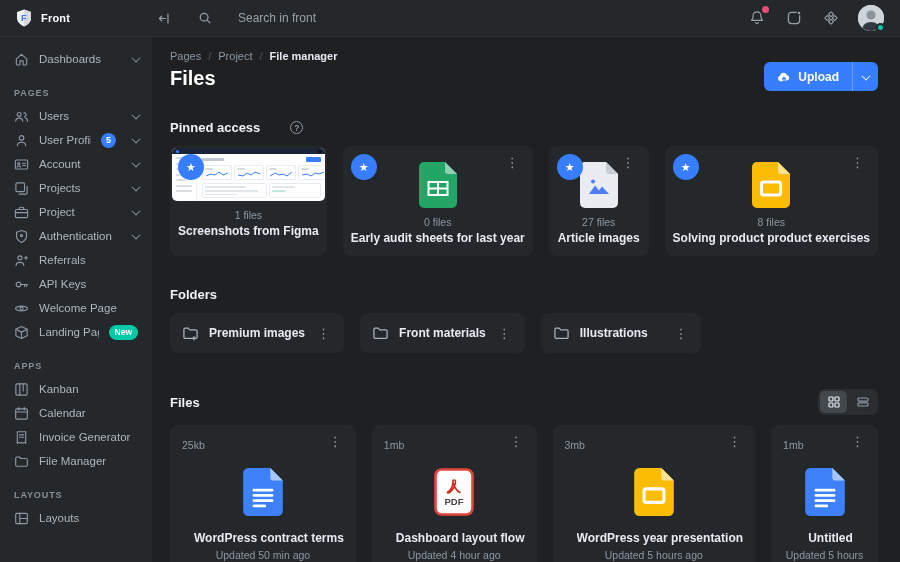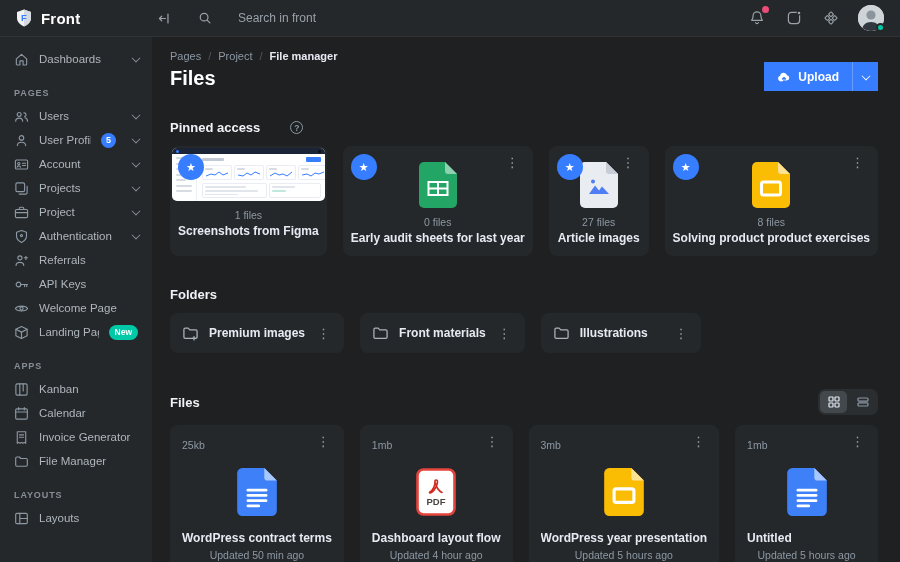--- a/index.html
+++ b/index.html
@@ -9,21 +9,21 @@
     background:#1e2022; font-family:"Liberation Sans", sans-serif;
     color:#e7eaf3;
   }
   
   .topbar{
     position:absolute; top:0; left:0; width:900px; height:37px;
     background:#25282a; display:flex; align-items:center; z-index:30;
     border-bottom:1px solid rgba(255,255,255,.05);
   }
   .brand{ width:152px; display:flex; align-items:center; gap:7px; padding-left:14px; }
-  .brand-name{ font-size:15px; font-weight:bold; color:#fff; letter-spacing:.2px; }
+  .brand-name{ font-size:11px; font-weight:bold; color:#fff; letter-spacing:.2px; }
   .collapse-btn{ width:24px; height:24px; display:flex; align-items:center; justify-content:center; color:#9aa2aa; cursor:pointer; }
   .search{ display:flex; align-items:center; gap:26px; margin-left:22px; flex:1; }
   .search input{
     background:transparent; border:none; outline:none; color:#bdc5cd;
     font-size:12px; font-family:"Liberation Sans",sans-serif; width:220px;
   }
   .search input::placeholder{ color:#98a1aa; }
   .top-icons{ display:flex; align-items:center; gap:17px; padding-right:16px; }
   .top-icon{ position:relative; width:20px; height:20px; display:flex; align-items:center; justify-content:center; color:#9aa2aa; cursor:pointer; }
   .notif-dot{ position:absolute; top:-2px; right:-2px; width:7px; height:7px; border-radius:50%; }
@@ -58,21 +58,21 @@
     position:absolute; top:37px; left:152px; width:748px; height:525px;
     background:#1e2022; padding:13px 22px 0 18px; overflow:hidden;
   }
   .breadcrumb{ display:flex; align-items:center; gap:7px; font-size:11px; color:#8c98a4; }
   .breadcrumb .sep{ color:#53585d; }
   .breadcrumb .current{ color:#e7eaf3; font-weight:bold; }
   .page-title{ font-size:20px; font-weight:bold; color:#fff; margin-top:5px; }
   
   .upload-btn{
     position:absolute; top:25px; right:22px; height:29px; display:flex;
-    border-radius:0; overflow:hidden; cursor:pointer;
+    border-radius:6px; overflow:hidden; cursor:pointer;
   }
   .upload-main{ display:flex; align-items:center; gap:7px; padding:0 13px; color:#fff; font-size:12px; font-weight:bold; }
   .upload-caret{ display:flex; align-items:center; justify-content:center; width:26px; border-left:1px solid rgba(255,255,255,.25); }
   .upload-caret .chev{ border-color:#fff; margin-top:-2px; }
   
   .sec-head{ display:flex; align-items:center; gap:6px; font-size:13px; font-weight:bold; color:#f0f2f7; }
   .help-circ{
     width:13px; height:13px; border-radius:50%; border:1px solid #8c98a4; color:#8c98a4;
     font-size:8.5px; font-weight:bold; display:flex; align-items:center; justify-content:center; cursor:pointer;
   }
@@ -112,21 +112,21 @@
   .folder-card .dots{ position:static; margin-left:auto; }
   .folder-ic{ color:#aab3bb; }
   
   .files-head{ display:flex; align-items:center; justify-content:space-between; }
   .view-toggle{ display:flex; background:#2a2e31; border-radius:7px; padding:2px; gap:2px; }
   .vt-btn{ width:27px; height:22px; display:flex; align-items:center; justify-content:center; border-radius:5px; color:#8c98a4; cursor:pointer; }
   .vt-btn.active{ background:#43484d; color:#e7eaf3; }
   .file-card{ height:152px; padding:10px 12px; }
   .file-size{ font-size:10.5px; color:#8c98a4; }
   .file-icon-zone{ height:78px; display:flex; align-items:center; justify-content:center; }
-  .file-title{ font-size:12px; font-weight:bold; color:#e7eaf3; white-space:nowrap; overflow:hidden; text-overflow:ellipsis; }
+  .file-title{ text-align:center; font-size:12px; font-weight:bold; color:#e7eaf3; white-space:nowrap; overflow:hidden; text-overflow:ellipsis;margin-left:12px; }
   .file-updated{ text-align:center; font-size:10.5px; color:#8c98a4; margin-top:4px; }
   .mt-sec{ margin-top:31px; }
   .mb-grid{ margin-bottom:0; margin-top:11px; }
   svg{ display:block; }
 </style>
 </head>
 <body>
 
 <div class="app">
 

